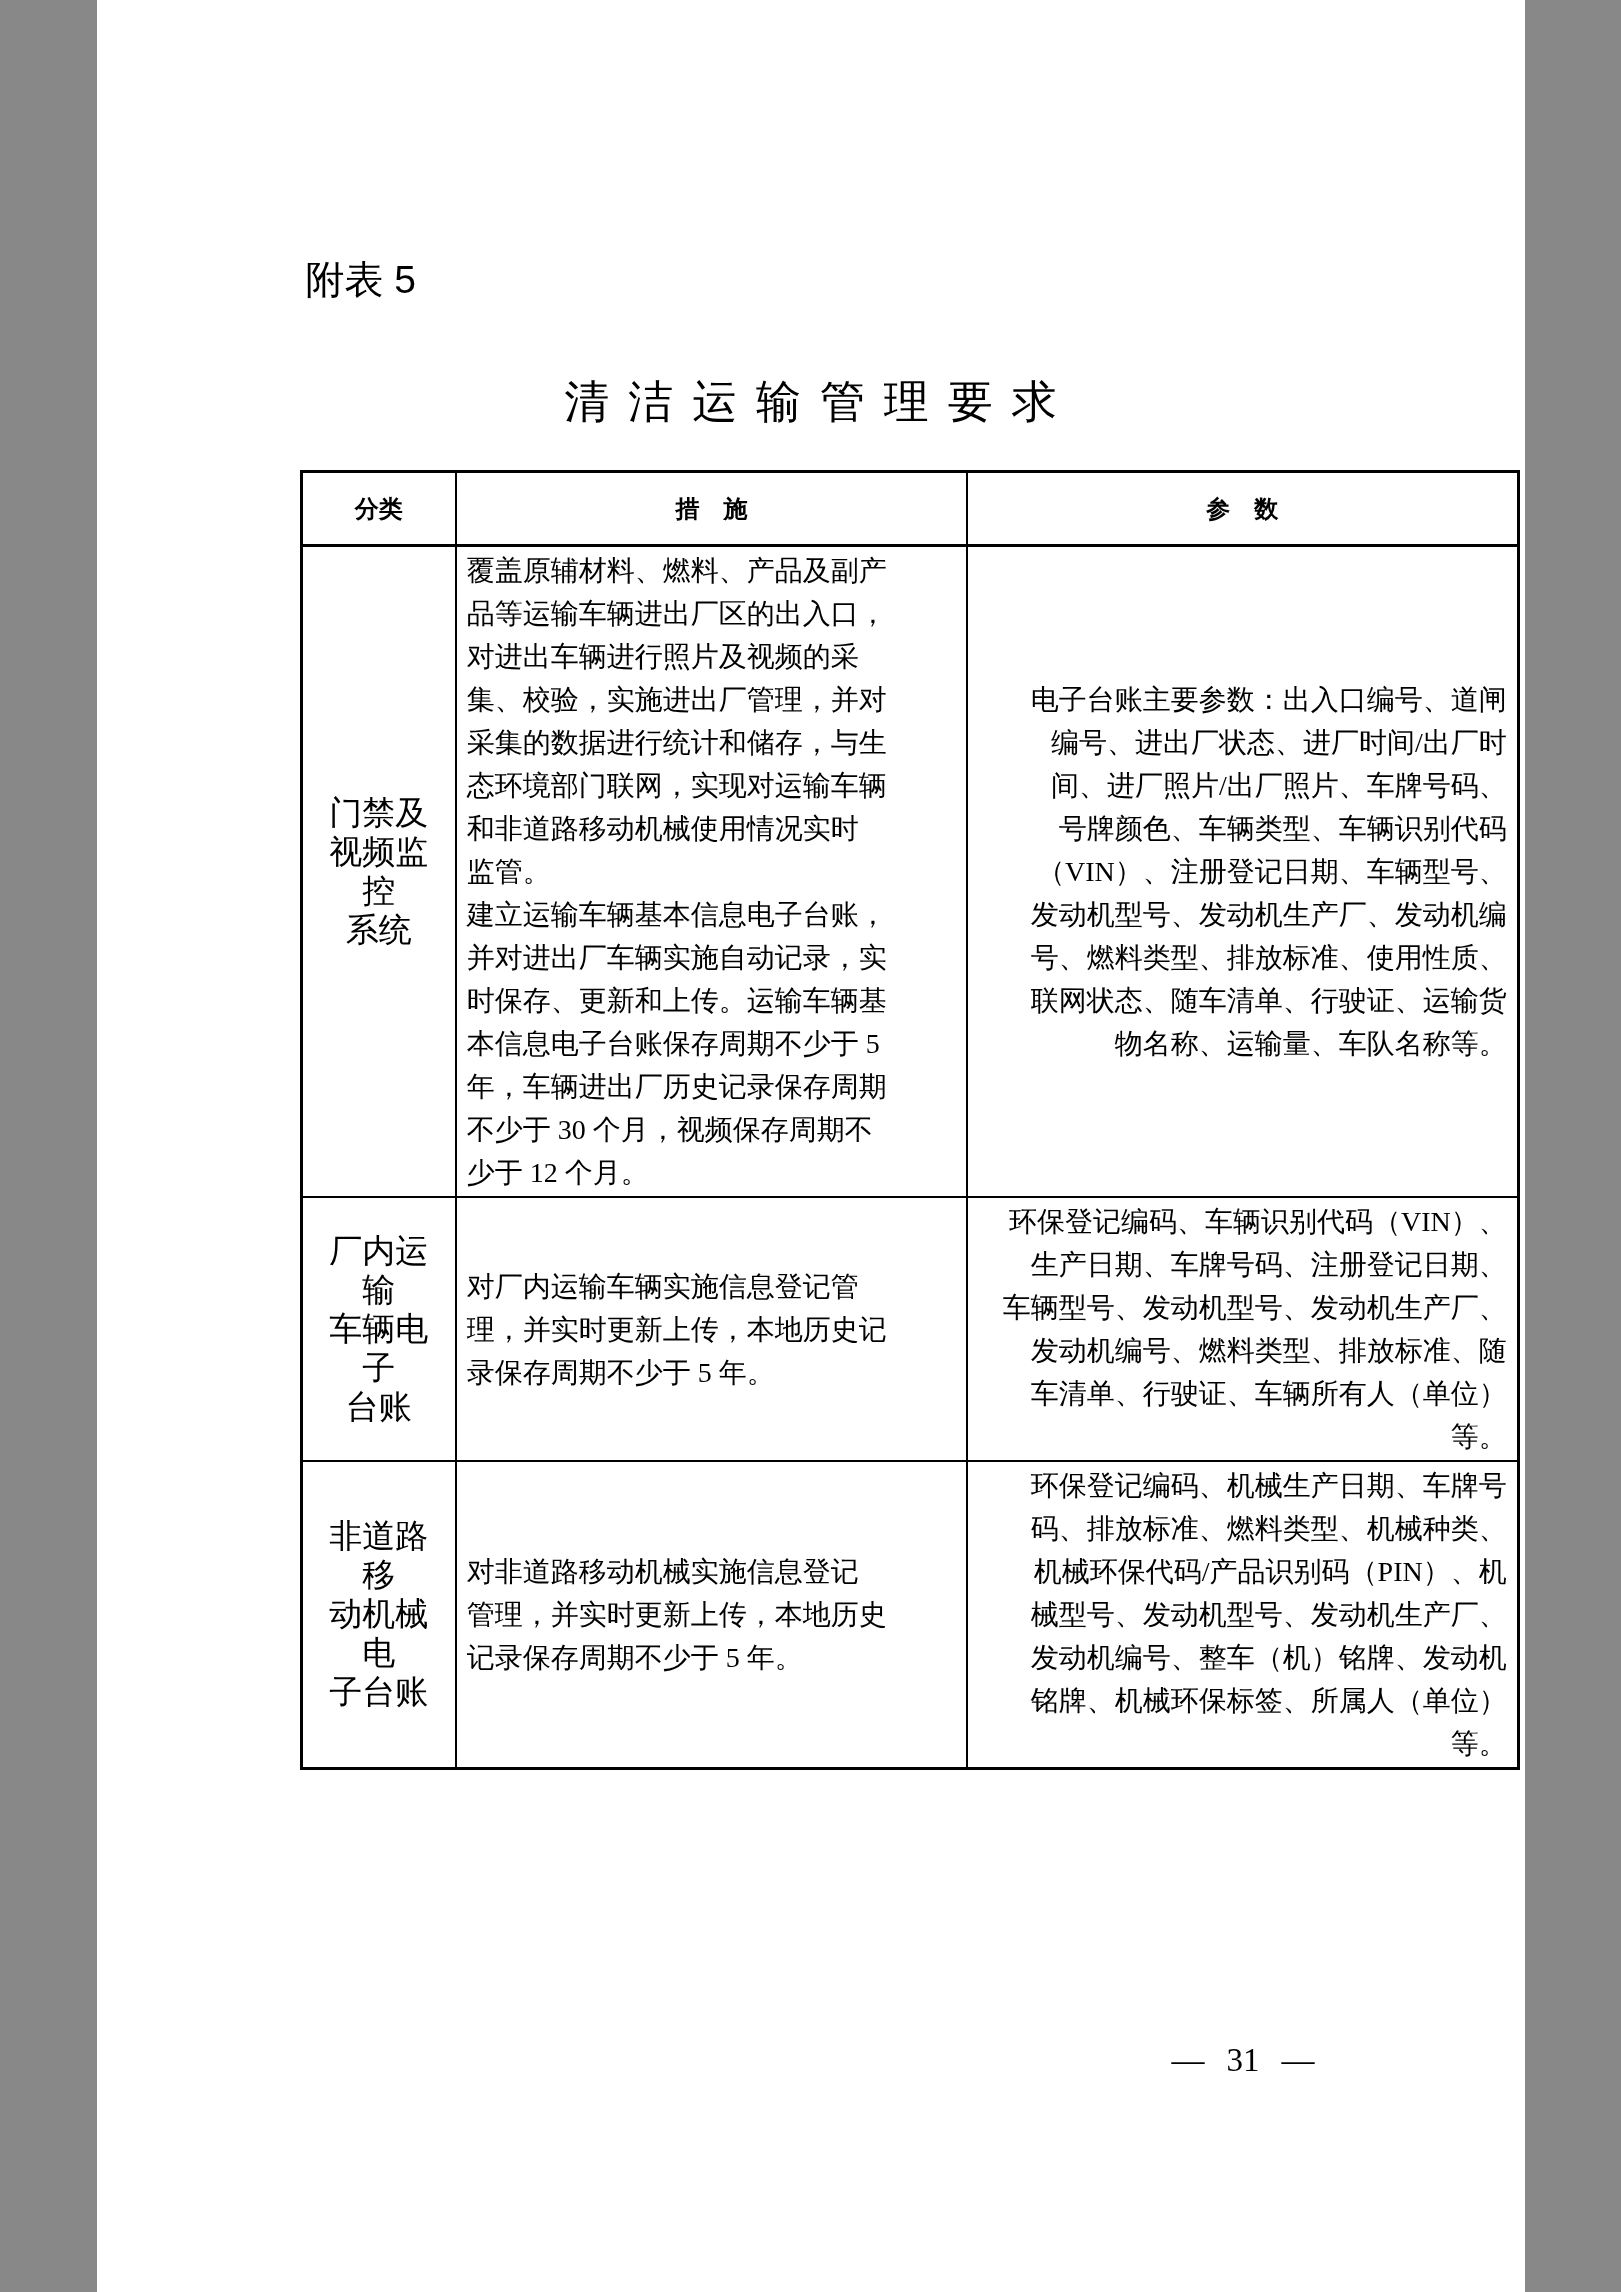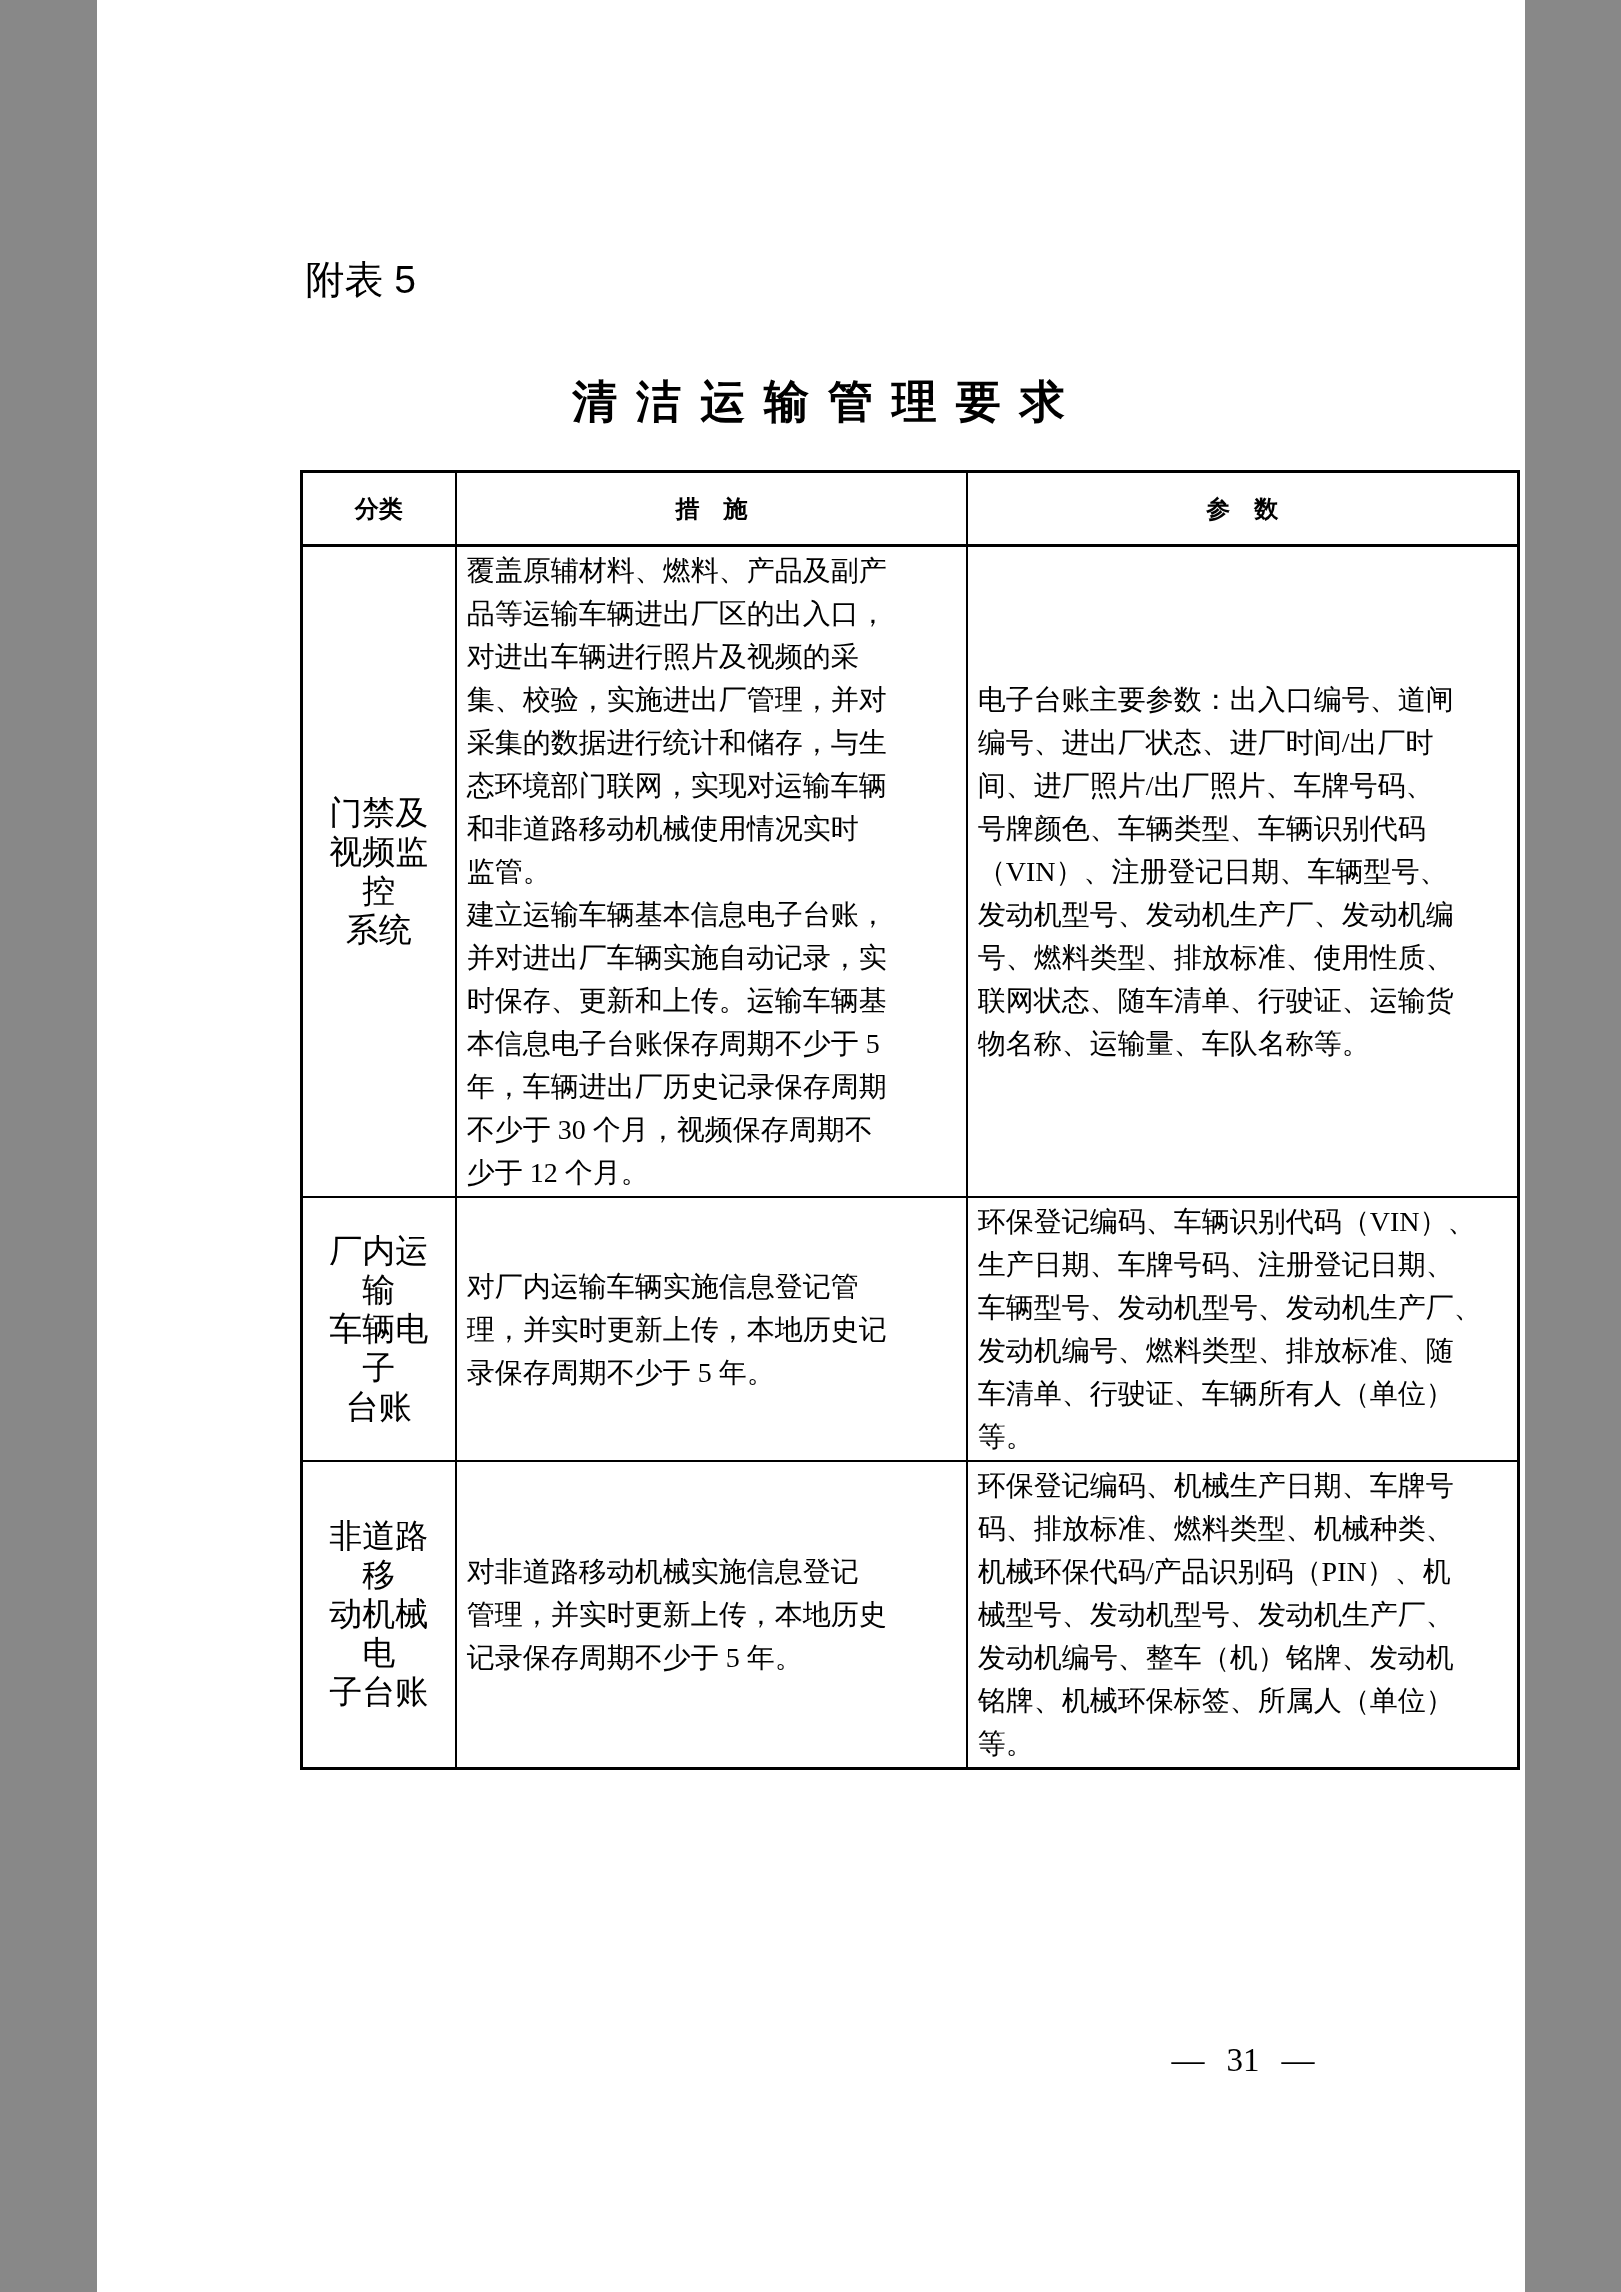--- a/index.html
+++ b/index.html
@@ -15,25 +15,25 @@
   .appendix-label{
     position:absolute;
     left:209px;top:258px;
     font-family:"Liberation Sans", sans-serif;
     font-size:39px;
     line-height:43px;
     white-space:pre;
   }
   .doc-title{
     position:absolute;
-    left:8px;top:369px;width:100%;
+    left:0;top:369px;width:100%;
     margin:0;
     text-align:center;
     font-family:"Liberation Sans", sans-serif;
-    font-weight:bold;
+    font-weight:normal;
     font-size:45px;
     line-height:65px;
     letter-spacing:0.42em;
     text-indent:0.42em;
   }
   table.req-table{
     position:absolute;
     left:203px;top:470px;
     width:1216px;
     border-collapse:collapse;
@@ -62,21 +62,21 @@
     white-space:pre-line;
     padding:2px 9.8px;
   }
   td.cell-category{
     text-align:center;
     line-height:39px;
     padding:2px 15px;
     font-size:33px;
   }
   td.cell-measures{ text-align:left; }
-  td.cell-params{ text-align:left; }
+  td.cell-params{ text-align:right; }
   .note-text{
     position:absolute;
     left:203px;top:1810px;
     width:1313px;
     font-size:27.4px;
     line-height:36px;
     white-space:pre-line;
   }
   .page-number{
     position:absolute;

